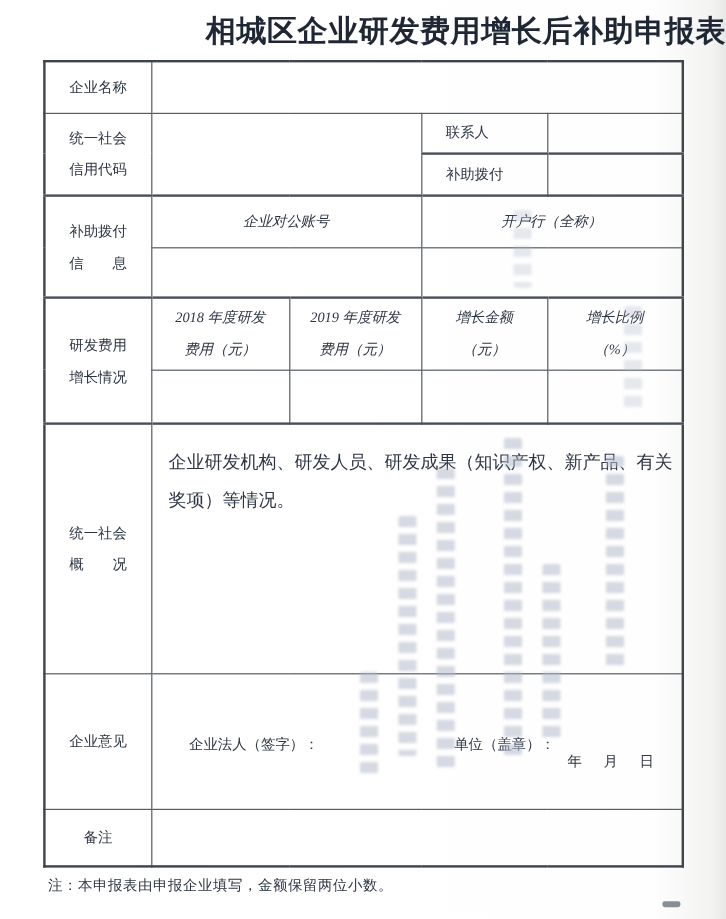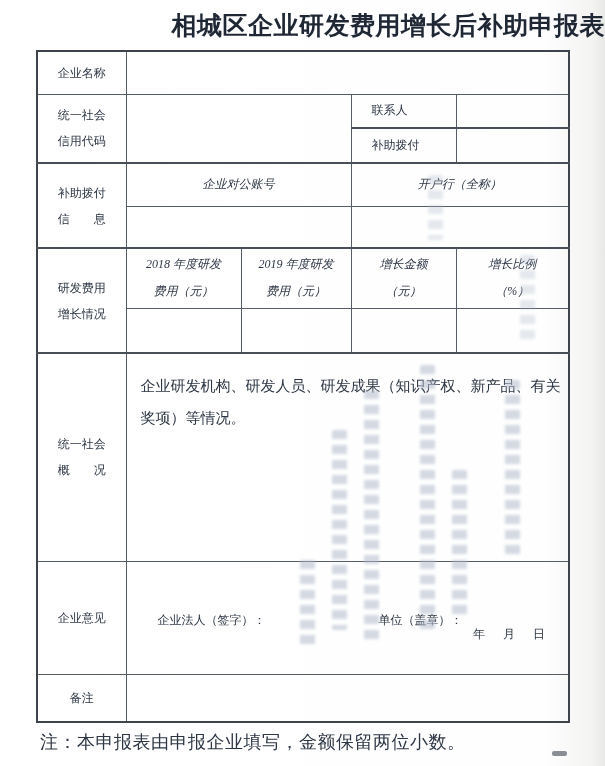--- a/index.html
+++ b/index.html
@@ -39,21 +39,21 @@
     vertical-align:top; white-space:pre-line;
     padding:16px 6px 0 14px; font-size:15px; line-height:32px;
   }
   .sig-cell { vertical-align:top; }
   .sig-wrap { position:relative; width:100%; height:112px; }
   .sig-lp { position:absolute; left:10px; top:50px;margin-left:21px; }
   .sig-us { position:absolute; left:252px; top:50px; }
   .sig-date { position:absolute; right:20px; top:64px; letter-spacing:3px; }
   .footnote {
     position:absolute; left:40px; top:730px;
-    font-size:18px; color:#2d3644; letter-spacing:0.5px;
+    font-size:12px; color:#2d3644; letter-spacing:0.5px;
   }
   
   .strip {
     position:absolute; width:15px; border-radius:2px;
     background:repeating-linear-gradient(180deg, rgba(176,186,202,0.55) 0 9px, rgba(255,255,255,0) 9px 15px);
     filter:blur(1.4px);
   }
   .smudge {
     position:absolute; left:552px; top:751px; width:15px; height:5px;
     background:#646a74; opacity:0.75; border-radius:2px; filter:blur(0.6px);

